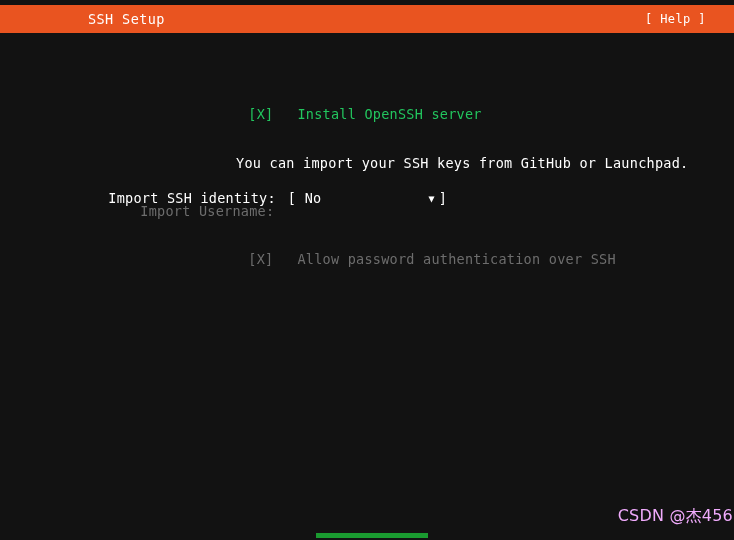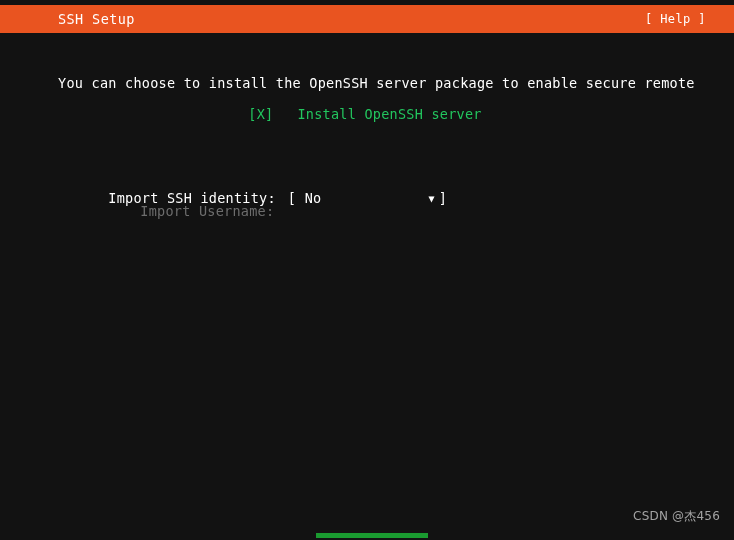--- a/index.html
+++ b/index.html
@@ -24,21 +24,21 @@
   #header {
     position: absolute;
     left: 0;
     top: 5px;
     width: 734px;
     height: 28px;
     background: #e95420;
     display: flex;
     align-items: center;
     box-sizing: border-box;
-    padding: 0 28px 0 58px;
+    padding: 0 28px 0 88px;
   }
   #header .title {
     color: #ffffff;
     font-size: 13.5px;
     letter-spacing: 0.4px;
     white-space: pre;
   }
   #header .spacer { flex: 1 1 auto; }
   #header .help {
     color: #ffffff;
@@ -122,25 +122,25 @@
     left: 198px;
     top: 202px;
     color: #6d6d6d;
     letter-spacing: 0.25px;
   }
   .pwauth-row .cbox { margin-right: 24px; }
 
   
   #watermark {
     position: absolute;
-    right: 14px;
+    right: 1px;
     bottom: 16px;
-    color: #a3a3a3;
+    color: #f0abfc;
     font-family: "DejaVu Sans", "Liberation Sans", sans-serif;
-    font-size: 12px;
+    font-size: 16px;
     white-space: pre;
     letter-spacing: 0.2px;
   }
 
   
   #progress-bar {
     position: absolute;
     left: 316px;
     bottom: 2px;
     width: 112px;
@@ -155,35 +155,38 @@
 
   <div id="header">
     <span class="title">SSH Setup</span>
     <span class="spacer"></span>
     <span class="help">[ Help ]</span>
   </div>
 
   <div id="body">
 
     <div class="row intro">
-      <div>You can choose to install the OpenSSH server package to enable secure remote</div>
     </div>
 
     <div class="row install-row">
       <span class="cbox">[X]</span><span>Install OpenSSH server</span>
     </div>
 
     <div class="row identity-row">
       <span class="identity-label">Import SSH identity:</span><span class="dropdown"><span class="dd-open">[</span> <span class="dd-value">No</span><span class="dd-arrow">▼</span><span class="dd-close">]</span></span>
     </div>
 
+    <div class="row hint-row">You can import your SSH keys from GitHub or Launchpad.</div>
 
     <div class="row username-row">
       <span>Import Username:</span>
     </div>
 
+    <div class="row pwauth-row">
+      <span class="cbox">[X]</span><span>Allow password authentication over SSH</span>
+    </div>
 
     <div id="watermark">CSDN @杰456</div>
 
     <div id="progress-bar"></div>
 
   </div>
 </div>
 
 </body></html>

